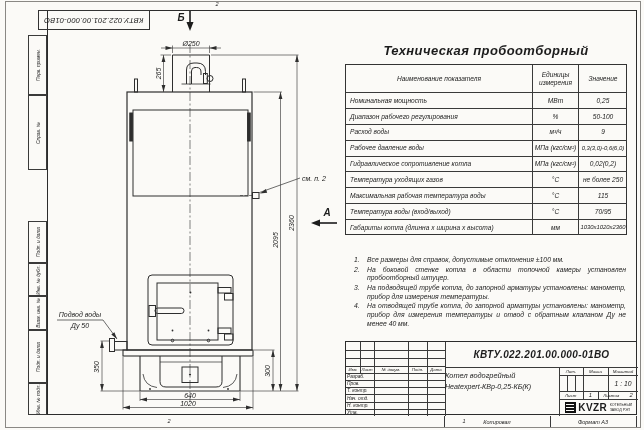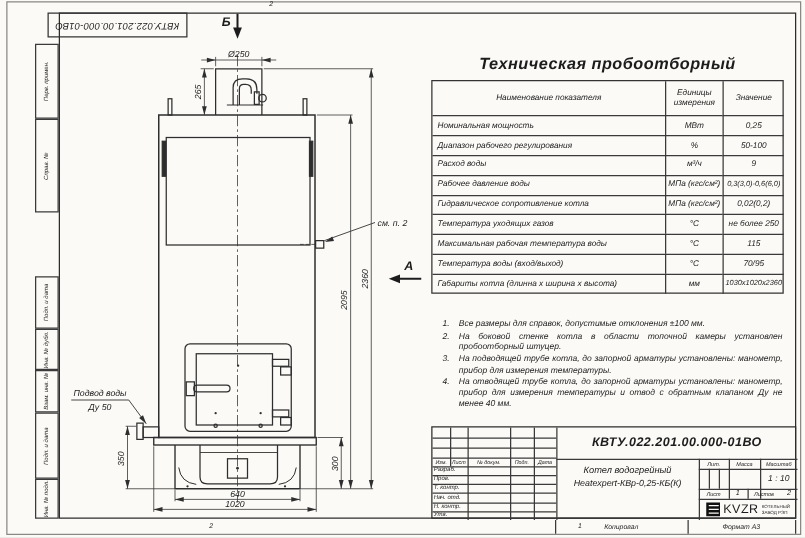--- a/index.html
+++ b/index.html
@@ -280,21 +280,21 @@
 
     <div class="slab" style="left:1px;top:31px;width:27px;height:7px;">Разраб.</div>
     <div class="slab" style="left:1px;top:38px;width:27px;height:7px;">Пров.</div>
     <div class="slab" style="left:1px;top:45px;width:27px;height:7px;">Т. контр.</div>
     <div class="slab" style="left:1px;top:52px;width:27px;height:8px;">Нач. отд.</div>
     <div class="slab" style="left:1px;top:60px;width:27px;height:7px;">Н. контр.</div>
     <div class="slab" style="left:1px;top:67px;width:27px;height:7px;">Утв.</div>
 
     <div class="scell it" style="left:99px;top:0;width:193px;height:25px;font-size:10px;font-weight:bold;letter-spacing:.4px;">КВТУ.022.201.00.000-01ВО</div>
 
-    <div class="c" style="left:99px;top:25px;width:114px;height:49px;text-align:center;padding-top:4px;">
+    <div class="c" style="left:99px;top:25px;width:114px;height:49px;text-align:left;padding-top:4px;">
       <div class="it" style="font-size:7.4px;line-height:1.45;">Котел водогрейный</div>
       <div class="it" style="font-size:7.1px;line-height:1.45;">Heatexpert-КВр-0,25-КБ(К)</div>
     </div>
 
     <div class="scell it" style="left:213px;top:25px;width:24px;height:8px;font-size:4.4px;">Лит.</div>
     <div class="scell it" style="left:237px;top:25px;width:25px;height:8px;font-size:4.4px;">Масса</div>
     <div class="scell it" style="left:262px;top:25px;width:30px;height:8px;font-size:4.4px;">Масштаб</div>
     <div class="scell it" style="left:262px;top:33px;width:30px;height:16px;font-size:6.8px;">1 : 10</div>
 
     <div class="c" style="left:213px;top:49px;width:39px;height:8px;display:flex;align-items:center;justify-content:space-around;">
@@ -305,21 +305,21 @@
       <span class="it" style="font-size:4.4px;">Листов</span>
       <span class="it" style="font-size:5.8px;">2</span>
     </div>
 
     <div class="c" style="left:213px;top:57px;width:79px;height:17px;display:flex;align-items:center;justify-content:center;gap:2.5px;">
       <span class="kvzr-icon">
           <i style="top:2px;"></i>
           <i style="top:4.8px;"></i>
           <i style="top:7.6px;"></i>
         </span>
-      <span style="font-weight:normal;font-size:10px;letter-spacing:.4px;">KVZR</span>
+      <span style="font-weight:bold;font-size:10px;letter-spacing:.4px;">KVZR</span>
       <span style="display:flex;flex-direction:column;line-height:1.25;font-size:3.6px;text-align:left;">
         <span>КОТЕЛЬНЫЙ</span>
         <span>ЗАВОД РЭП</span>
       </span>
     </div>
   </div>
 
   <div class="ln" style="left:444px;top:416px;width:1px;height:11px;"></div>
   <div class="ln" style="left:550px;top:416px;width:1px;height:11px;"></div>
   <div class="ln" style="left:636px;top:416px;width:1px;height:11px;"></div>

